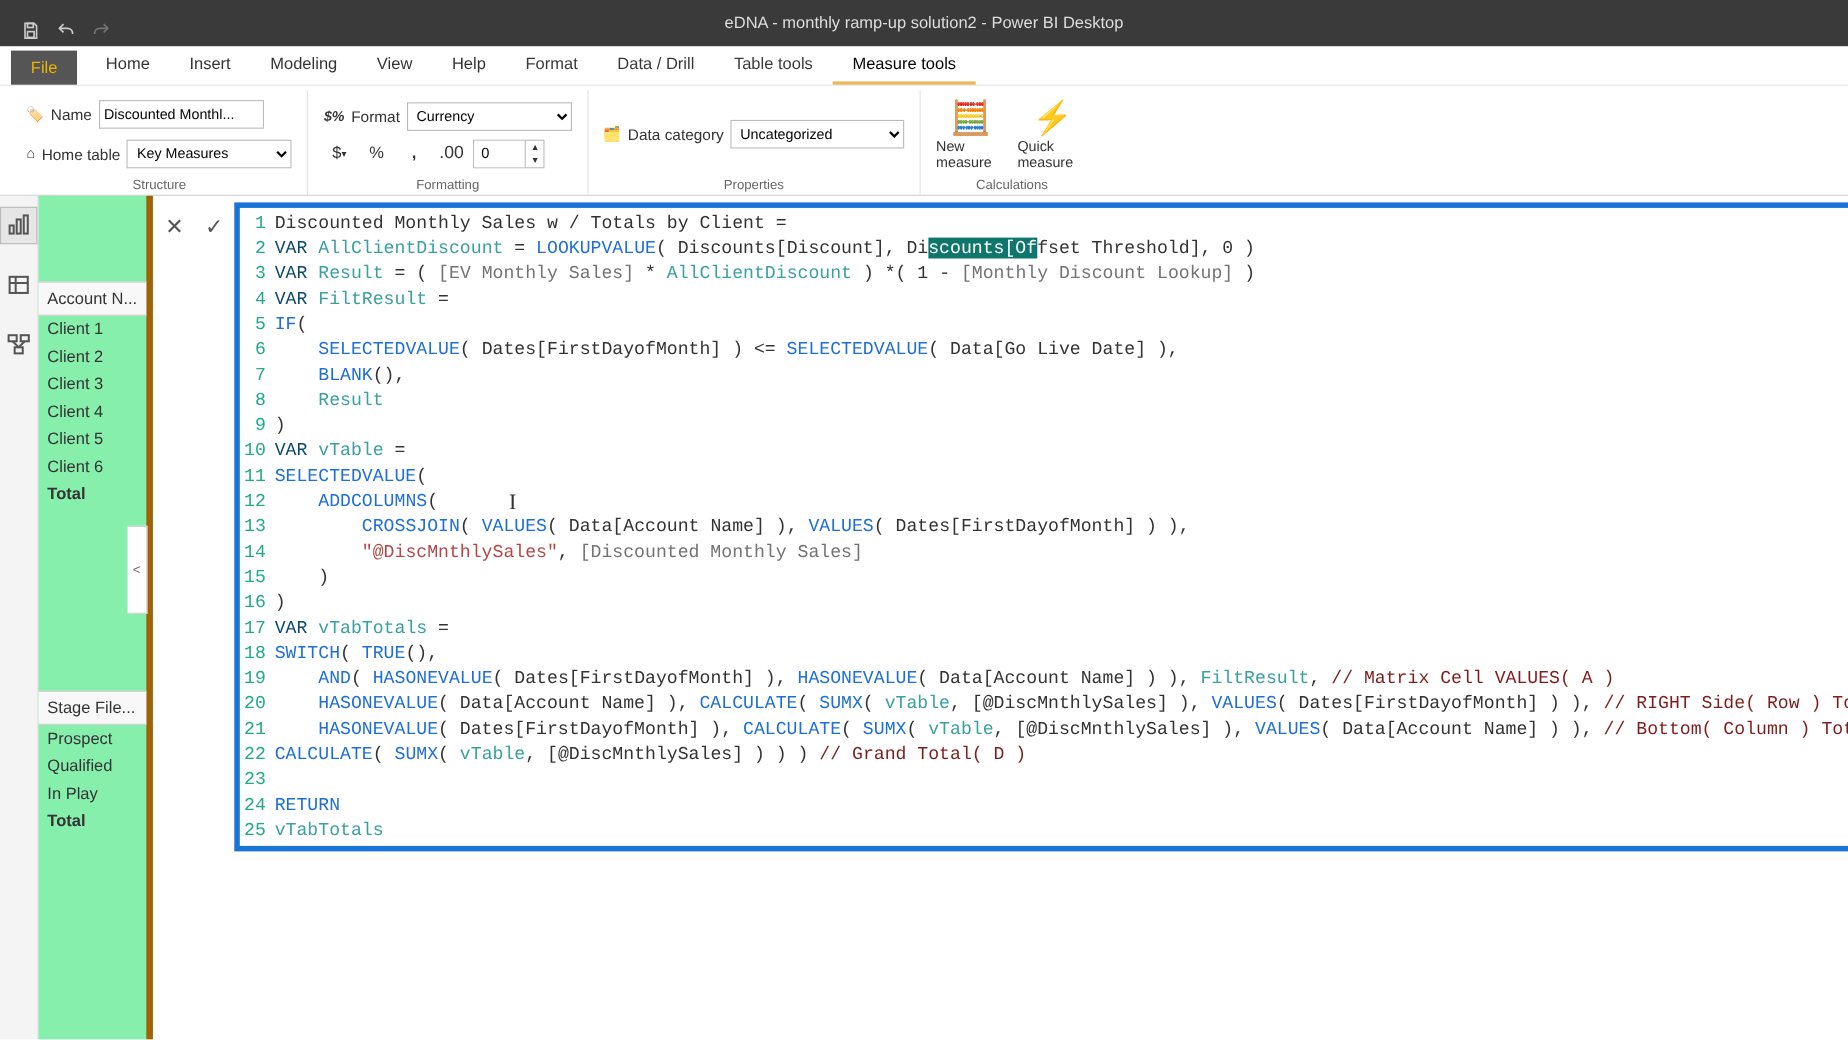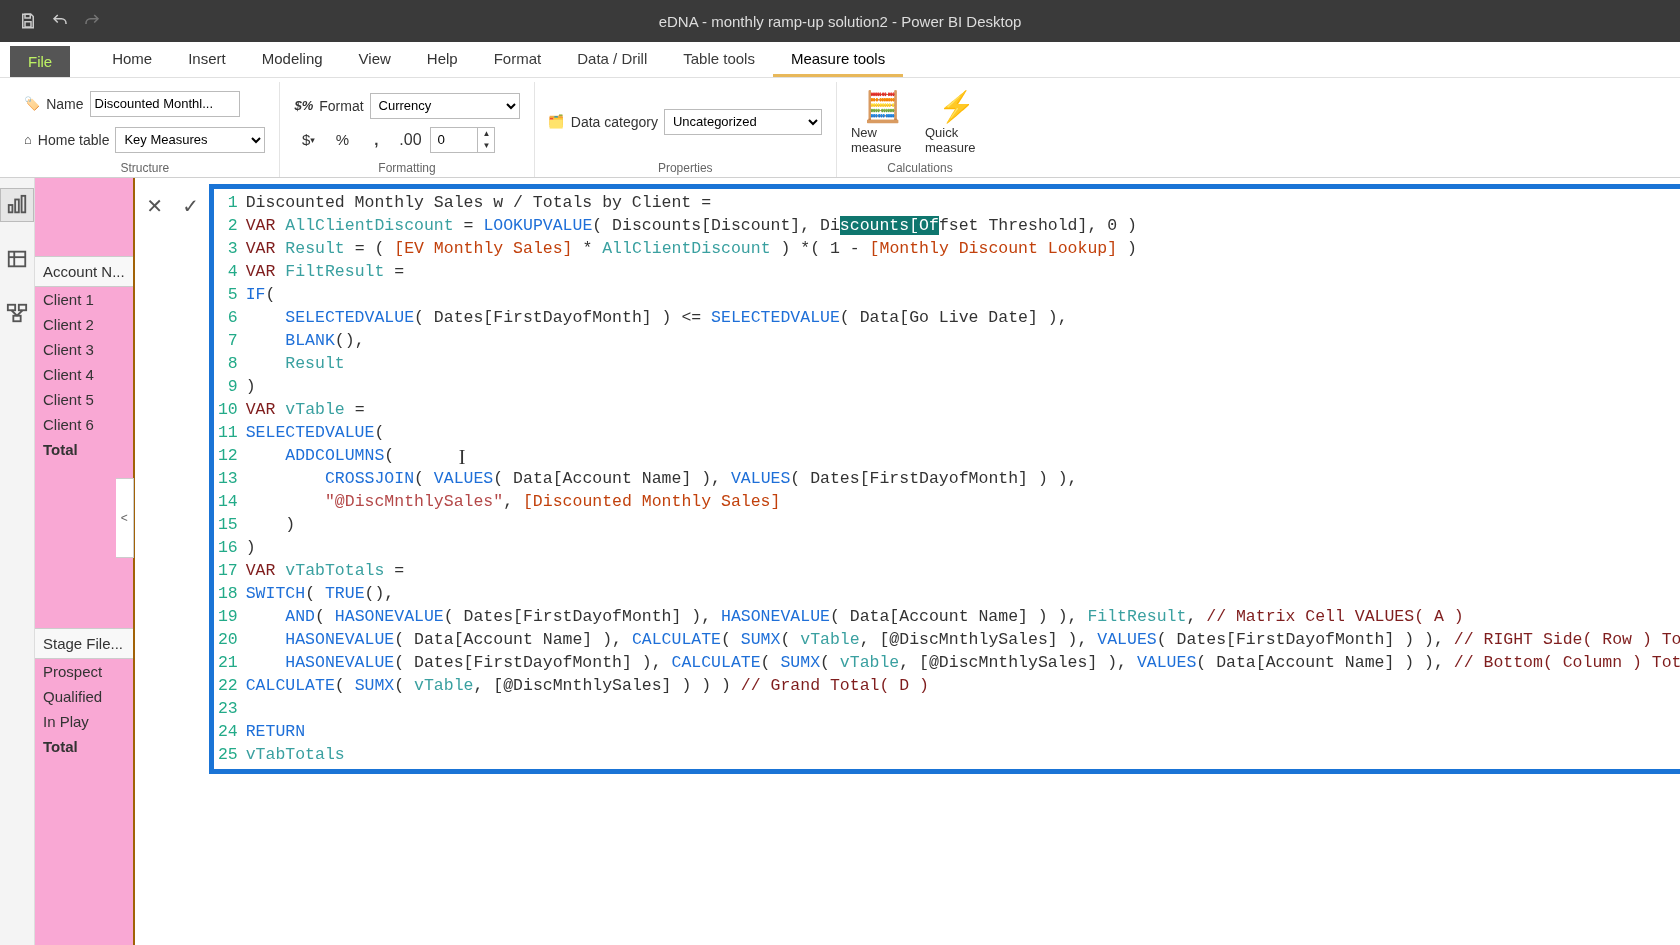--- a/index.html
+++ b/index.html
@@ -13,21 +13,21 @@
     overflow: hidden;
     position: relative;
   }
 
   
   .titlebar {
     height: 42px;
     background: #3a3a3a;
     color: #ccc;
     display: flex;
-    align-items: center;
+    align-items: flex-start;
     padding: 12px 12px;
     position: relative;
   }
   .titlebar .qat-btn {
     width: 32px; height: 32px;
     display: flex; align-items: center; justify-content: center;
     color: #ccc; cursor: pointer;
   }
   .titlebar .title {
     position: absolute;
@@ -42,24 +42,24 @@
   .menubar {
     height: 36px;
     background: #fff;
     border-bottom: 1px solid #e0e0e0;
     display: flex;
     align-items: flex-end;
     padding-left: 10px;
   }
   .menubar .file-tab {
     background: #555;
-    color: #bef264;
+    color: #eab308;
     padding: 7px 18px;
     font-size: 15px;
-    margin-right: 24px;
+    margin-right: 8px;
   }
   .menubar .tab {
     padding: 7px 18px;
     font-size: 15px;
     color: #333;
     cursor: pointer;
     border-bottom: 3px solid transparent;
   }
   .menubar .tab.context { color: #3a3a3a; }
   .menubar .tab.active {
@@ -150,22 +150,22 @@
   .nav-rail .nv {
     width: 34px; height: 34px;
     display:flex;align-items:center;justify-content:center;
     font-size: 20px; color:#555; cursor:pointer;
     border:1px solid transparent;
   }
   .nav-rail .nv.active { background:#e6e6e6; border-color:#bbb; }
 
   .sidepanel {
     width: 104px;
-    background: #f9a8d4;
-    border-right: 2px solid #a16207;
+    background: #86efac;
+    border-right: 6px solid #a16207;
     padding-top: 24px;
     font-size: 15px;
     position: relative;
   }
   .sidepanel .hdr {
     font-weight: 500;
     padding: 6px 8px;
     border-top: 1px solid #ccc;
     border-bottom: 1px solid #ccc;
     background:#f8f8f8;
@@ -217,25 +217,25 @@
   .eline { display:flex; white-space: pre; }
   .eline .ln {
     width: 32px;
     text-align: right;
     padding-right: 8px;
     color: #2a8;
     user-select: none;
     flex-shrink:0;
   }
   .eline .code { flex:1; padding-right: 8px; }
-  .kw-var { color: #7f1d1d; }
+  .kw-var { color: #0c4a6e; }
   .kw-func { color: #1e6fd8; }
   .kw-ident { color: #3aa0a0; }
   .kw-str { color: #b44848; }
-  .kw-ref { color: #c2410c; }
+  .kw-ref { color: #737373; }
   .kw-com { color: #7f1d1d; }
   .sel { background: #0f766e; color: #fff; }
   .textcursor-ibeam {
     position:absolute;
     left: 324px; top: 268px;
     font-family: serif;
     font-size: 20px; color:#333;
     pointer-events:none;
   }
 </style>

